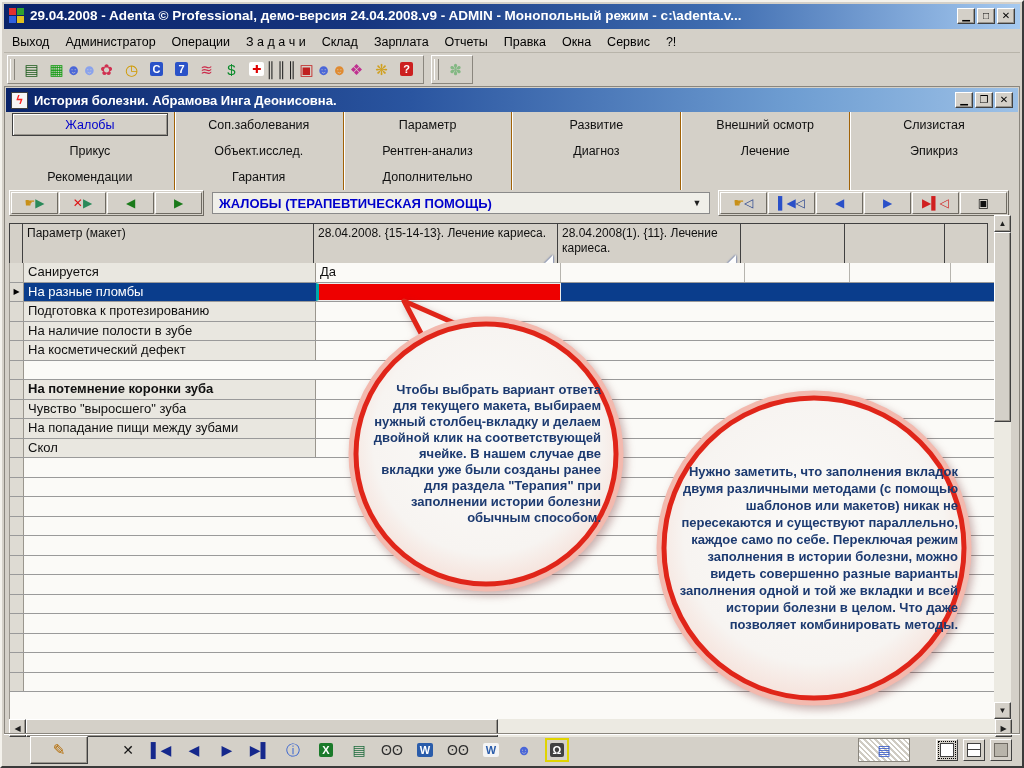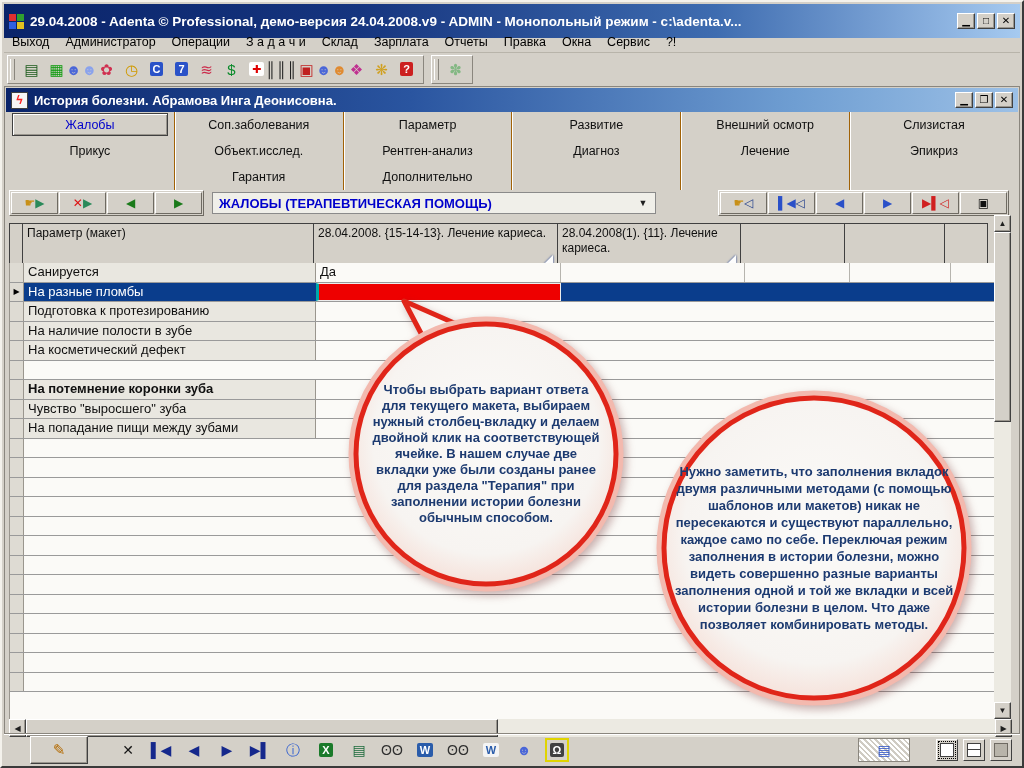--- a/index.html
+++ b/index.html
@@ -2,23 +2,23 @@
 <html style="--chrome: #d4d0c8; --titlebar_start: #0a246a; --titlebar_end: #a6caf0; --selected_row: #0a3d8c; --highlight_cell: #ee0000; --highlight_cell_edge: #00a8a8; --callout_border: #e02519; --callout_text: #1c3a70; --active_tab_text: #0000cc; --combo_text: #0000cc; --grid_line: #9a9a9a;"><head>
 <meta charset="utf-8">
 <style>
   html,body{margin:0;padding:0;}
   body{width:1024px;height:768px;overflow:hidden;background:#6a6a6a;
        font-family:"Liberation Sans","DejaVu Sans",sans-serif;-webkit-font-smoothing:antialiased;}
   #screen{position:absolute;top:0;left:0;width:1024px;height:768px;box-sizing:border-box;
           background:var(--chrome);border:2px solid;border-color:#f4f2ec #3a3a3a #3a3a3a #f4f2ec;}
 
   
-  #titlebar{position:absolute;left:2px;top:2px;right:2px;height:34px;box-sizing:border-box;
+  #titlebar{position:absolute;left:2px;top:2px;right:2px;height:25px;box-sizing:border-box;
     background:linear-gradient(90deg,var(--titlebar_start) 0%,#16357f 35%,#3e6cb0 70%,var(--titlebar_end) 100%);
-    display:flex;align-items:center;padding:4px 5px;color:#fff;font-weight:bold;font-size:13.5px;}
+    display:flex;padding:4px 5px;color:#fff;font-weight:bold;font-size:13.5px;}
   #app-icon{width:15px;height:15px;display:grid;grid-template-columns:7px 7px;grid-template-rows:7px 7px;gap:1px;margin-right:6px;flex:none;}
   #app-icon span{display:block;}
   .title-text{flex:1;white-space:nowrap;overflow:hidden;}
   .winbtns{display:flex;gap:2px;flex:none;}
   .winbtn{width:18px;height:16px;box-sizing:border-box;background:var(--chrome);
     border:1px solid;border-color:#fff #404040 #404040 #fff;box-shadow:inset -1px -1px 0 #9a968e;
     font-size:10px;font-weight:bold;color:#000;display:flex;align-items:center;justify-content:center;line-height:1;}
 
   
   #menubar{position:absolute;left:2px;top:29px;right:2px;height:21px;display:flex;align-items:center;
@@ -50,21 +50,21 @@
   .tab-cell{height:26px;box-sizing:border-box;display:flex;align-items:center;justify-content:center;font-size:12.5px;color:#101010;}
   .tab-cell.active{height:23px;margin:1px 6px 2px 6px;background:var(--chrome);color:var(--active_tab_text);
     border:1px solid #404040;box-shadow:inset 1px 1px 0 #fff,inset -1px -1px 0 #9a968e;}
 
   
   #subtoolbar{position:absolute;left:1px;top:103px;right:1px;height:26px;display:flex;align-items:center;background:var(--chrome);padding:0 3px;box-sizing:border-box;}
   .btn-group{display:flex;padding:1px;border:1px solid;border-color:#fff #6e6a62 #6e6a62 #fff;}
   .sub-btn{width:45px;height:20px;display:flex;align-items:center;justify-content:center;background:var(--chrome);
     border:1px solid;border-color:#fff #6e6a62 #6e6a62 #fff;font-size:12px;margin-right:1px;cursor:default;}
   .sub-btn:last-child{margin-right:0;}
-  #combo{width:444px;height:22px;margin-left:8px;box-sizing:border-box;background:#f0efe9;border:1px solid #8a8a8a;display:flex;align-items:center;}
+  #combo{width:498px;height:22px;margin-left:8px;box-sizing:border-box;background:#f0efe9;border:1px solid #8a8a8a;display:flex;align-items:center;}
   #combo-text{flex:1;padding:0 6px;color:var(--combo_text);font-weight:bold;font-size:13px;white-space:nowrap;overflow:hidden;}
   #combo-arrow{width:24px;text-align:center;font-size:9px;color:#202020;}
   #sub-right{margin-left:auto;margin-right:6px;}
 
   
   #grid-header{position:absolute;left:4px;top:136px;width:985px;height:48px;display:flex;box-sizing:border-box;}
   .gcell{box-sizing:border-box;flex:none;overflow:hidden;}
   .gutter-h{width:14px;background:var(--chrome);border:1px solid #404040;border-right:none;}
   .head{position:relative;background:var(--chrome);border:1px solid #404040;border-right-width:1px;margin-left:-1px;
     font-size:12px;padding:2px 4px;color:#101010;}
@@ -114,21 +114,21 @@
   .sq-single{width:12px;height:12px;background:#fff;border:1px solid #404040;}
   .sq-split{width:12px;height:12px;background:#fff;border:1px solid #404040;position:relative;}
   .sq-split:after{content:"";position:absolute;left:0;right:0;top:5px;height:1px;background:#404040;}
   .sq-blank{width:12px;height:12px;background:#b8b4aa;border:1px solid #6e6a62;}
 
   
   #overlay{position:absolute;left:0;top:0;width:1024px;height:768px;z-index:60;pointer-events:none;}
   .bubble-main,.bubble-tail{stroke:var(--callout_border);stroke-width:5;fill:url(#bg1);stroke-linejoin:round;}
   .bubble-halo{stroke:#f3b9ae;stroke-width:9;fill:none;}
   .bubble-shadowed{filter:drop-shadow(3px 4px 4px rgba(110,40,40,.35));}
-  .callout-text{position:absolute;color:var(--callout_text);font-weight:bold;text-align:center;
+  .callout-text{position:absolute;color:var(--callout_text);font-weight:bold;text-align:right;
     display:flex;align-items:center;justify-content:center;}
   #callout1{left:369px;top:342px;width:230px;height:220px;font-size:13px;line-height:16px;}
   #callout2{left:668px;top:421px;width:288px;height:250px;font-size:13px;line-height:17px;}
 </style>
 </head>
 <body>
 
 <div id="screen">
 
   <div id="titlebar">
@@ -264,20 +264,21 @@
         <span class="winbtn">▁</span>
         <span class="winbtn">❐</span>
         <span class="winbtn">✕</span>
       </span>
     </div>
 
     <div id="tab-grid">
         <div class="tab-col">
           <div class="tab-cell active">Жалобы</div>
           <div class="tab-cell">Прикус</div>
+          <div class="tab-cell">Рекомендации</div>
         </div>
         <div class="tab-col">
           <div class="tab-cell">Соп.заболевания</div>
           <div class="tab-cell">Объект.исслед.</div>
           <div class="tab-cell">Гарантия</div>
         </div>
         <div class="tab-col">
           <div class="tab-cell">Параметр</div>
           <div class="tab-cell">Рентген-анализ</div>
           <div class="tab-cell">Дополнительно</div>
@@ -461,20 +462,21 @@
           <div class="gcell gutter"></div>
           <div class="gcell param" style="width: 292px;">На попадание пищи между зубами</div>
           <div class="gcell val" style="width: 245px;"></div>
           <div class="gcell val" style="width: 184px;"></div>
           <div class="gcell val" style="width: 105px;"></div>
           <div class="gcell val" style="width: 101px;"></div>
           <div class="gcell val" style="width: 44px;"></div>
         </div>
         <div class="grow">
           <div class="gcell gutter"></div>
+          <div class="gcell param" style="width: 292px;">Скол</div>
           <div class="gcell val" style="width: 245px;"></div>
           <div class="gcell val" style="width: 184px;"></div>
           <div class="gcell val" style="width: 105px;"></div>
           <div class="gcell val" style="width: 101px;"></div>
           <div class="gcell val" style="width: 44px;"></div>
         </div>
         <div class="grow">
           <div class="gcell gutter"></div>
           <div class="gcell filler" style="width: 971px;"></div>
         </div>

